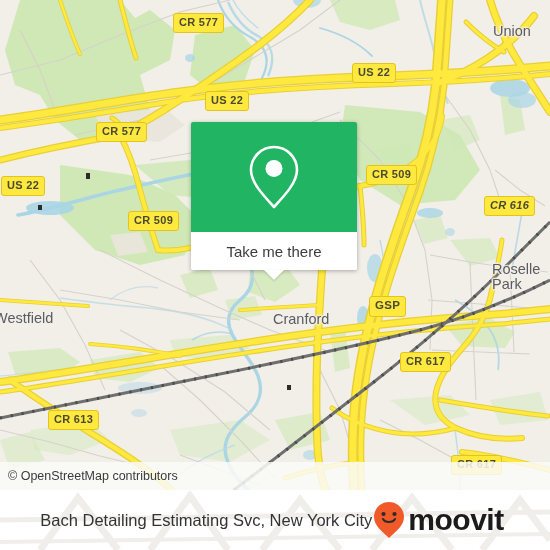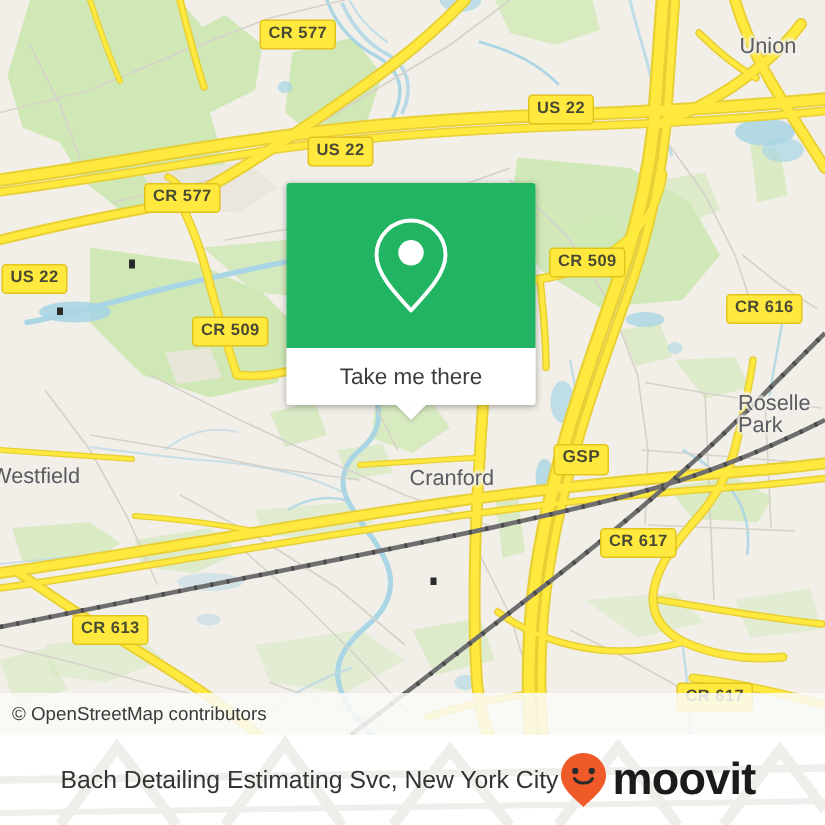--- a/index.html
+++ b/index.html
@@ -414,21 +414,21 @@
         </g>
       </g>
     </svg>
 
     <div class="shield" style="left:173px;top:13px;">CR 577</div>
     <div class="shield" style="left:352px;top:63px;">US 22</div>
     <div class="shield" style="left:205px;top:91px;">US 22</div>
     <div class="shield" style="left:96px;top:122px;">CR 577</div>
     <div class="shield" style="left:366px;top:165px;">CR 509</div>
     <div class="shield" style="left:1px;top:176px;">US 22</div>
-    <div class="shield" style="left:484px;top:196px;">CR 616</div>
+    <div class="shield" style="left:484px;top:196px;font-style:italic;">CR 616</div>
     <div class="shield" style="left:128px;top:211px;">CR 509</div>
     <div class="shield gsp" style="left:369px;top:252px;">GSP</div>
     <div class="shield" style="left:400px;top:352px;">CR 617</div>
     <div class="shield" style="left:48px;top:410px;">CR 613</div>
     <div class="shield" style="left:451px;top:455px;">CR 617</div>
     <div class="shield gsp" style="left:325px;top:474px;">GSP</div>
 
     <div class="place" style="left:493px;top:13px;margin-top:10px;">Union</div>
     <div class="place two-line" style="left:492px;top:262px;">
       <div>Roselle</div>

